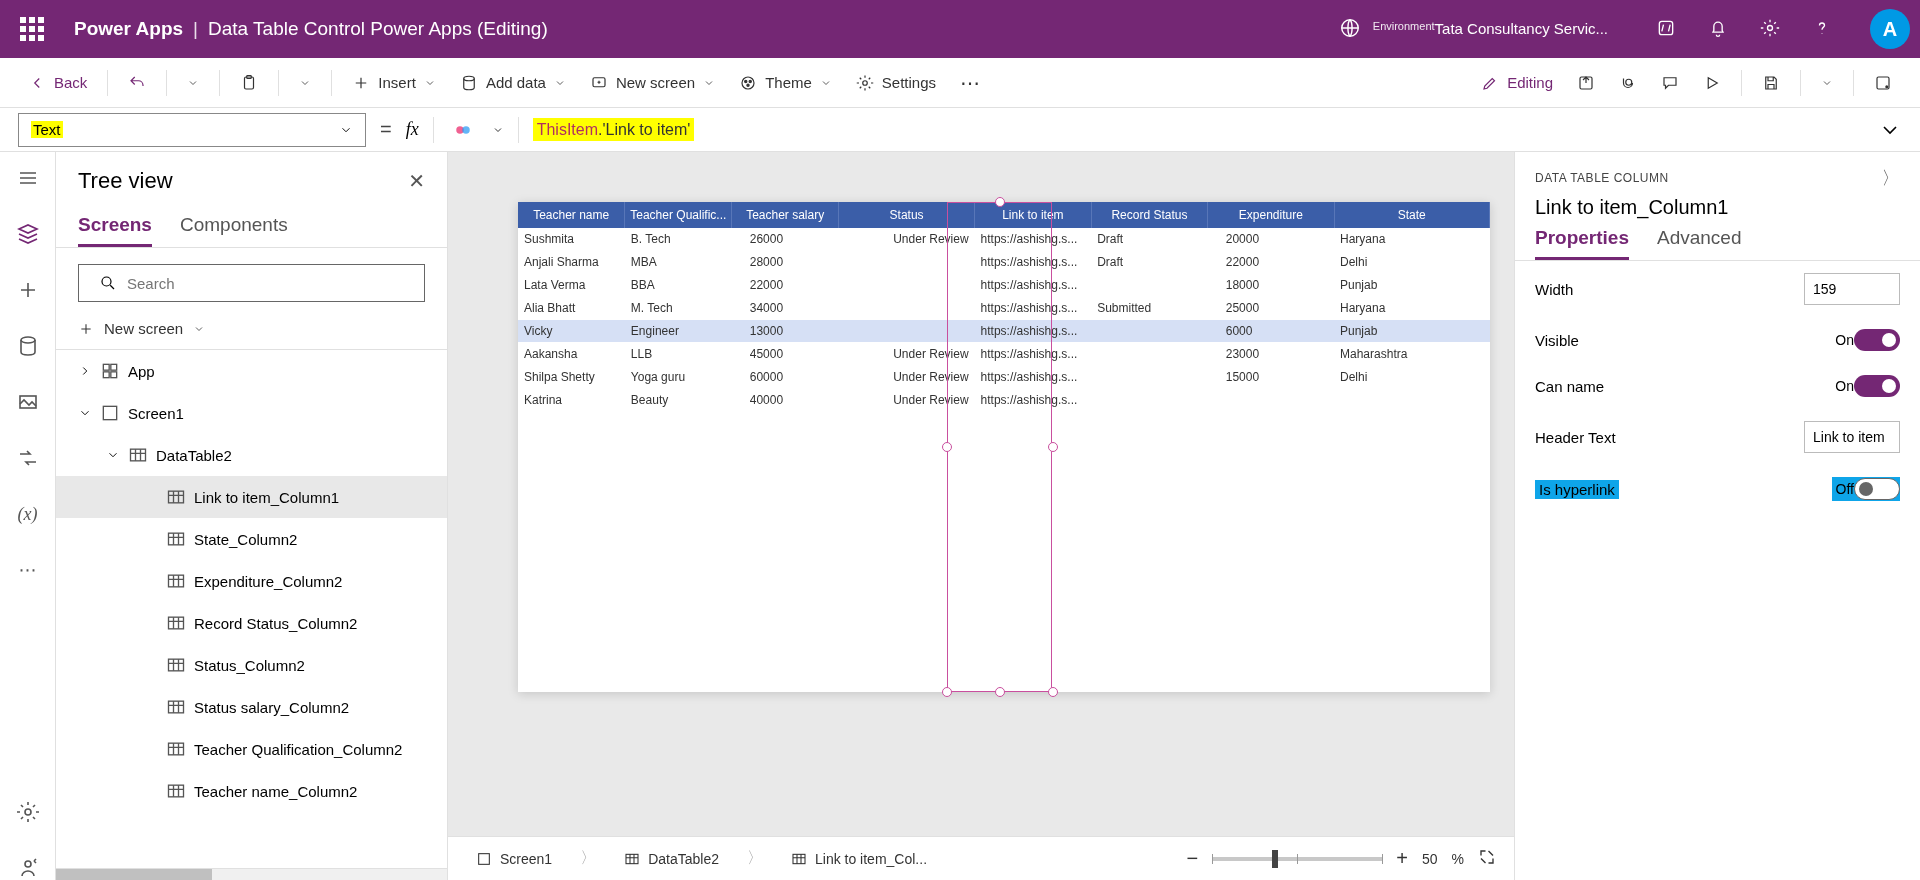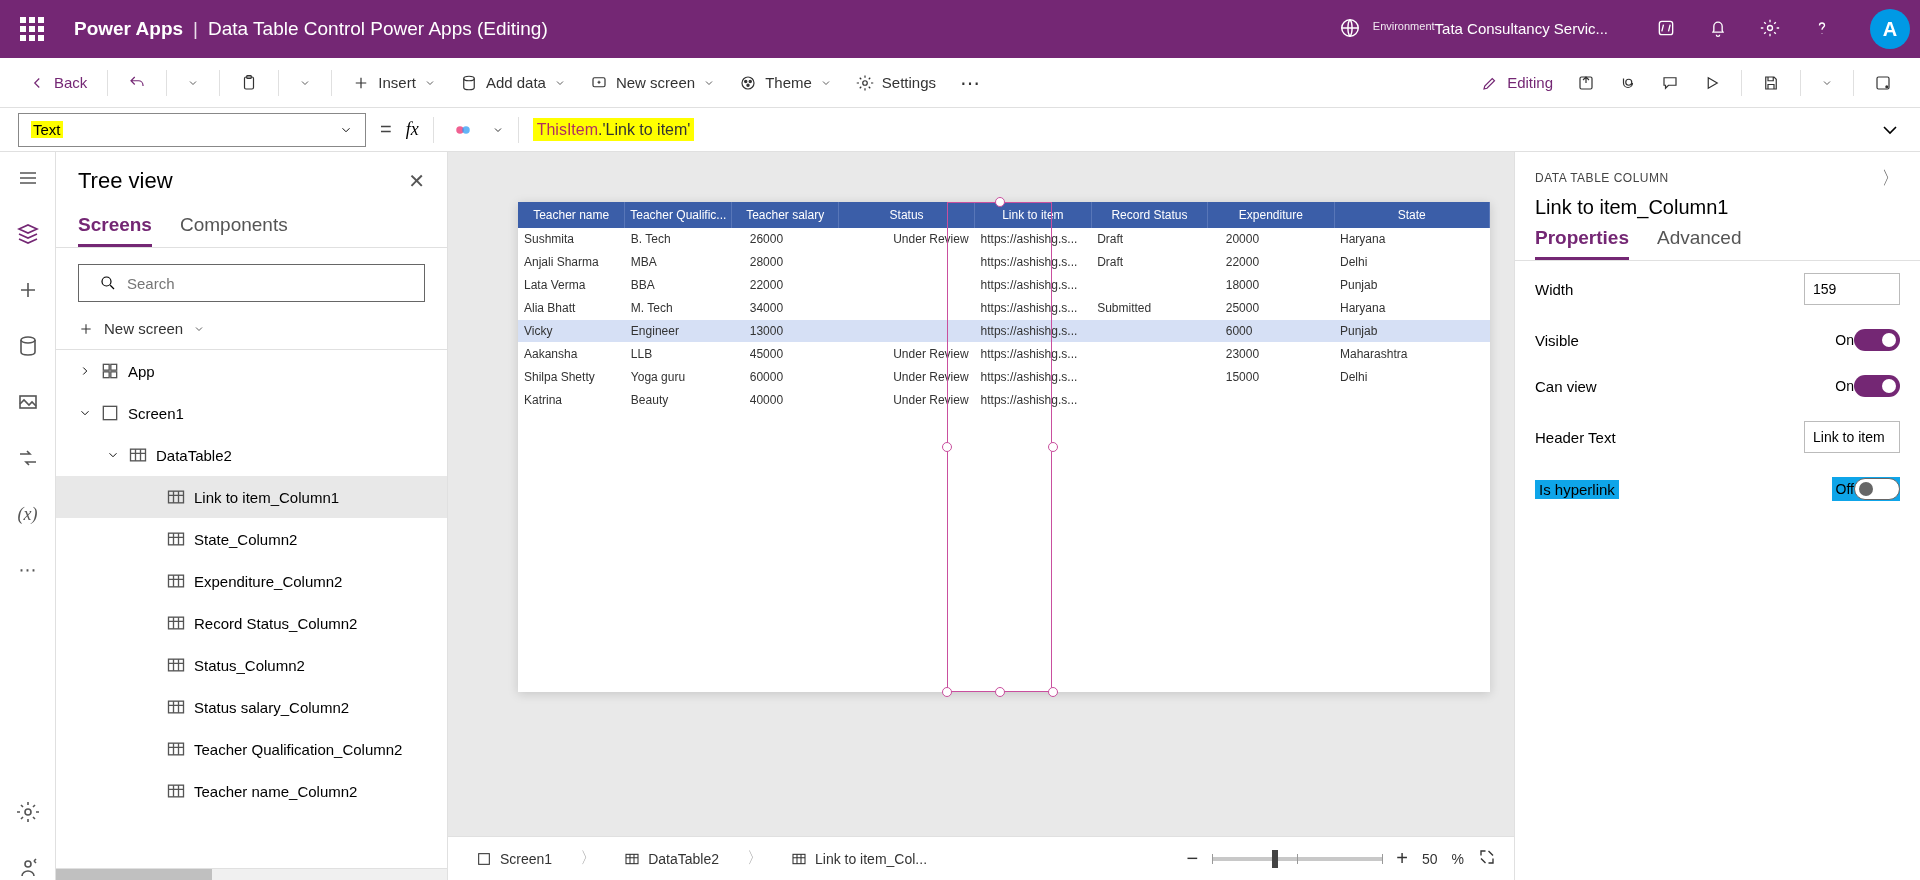--- a/index.html
+++ b/index.html
@@ -649,21 +649,21 @@
     <div class="prop-row">
       <span>Visible</span>
       <div class="toggle">
           <span class="tlbl">On</span>
           <div class="switch on">
             <div class="knob"></div>
           </div>
         </div>
     </div>
     <div class="prop-row">
-      <span>Can view</span>
+      <span>Can name</span>
       <div class="toggle">
           <span class="tlbl">On</span>
           <div class="switch on">
             <div class="knob"></div>
           </div>
         </div>
     </div>
     <div class="prop-row">
       <span>Header Text</span>
       <input type="text" class="wide" value="Link to item" style="">

